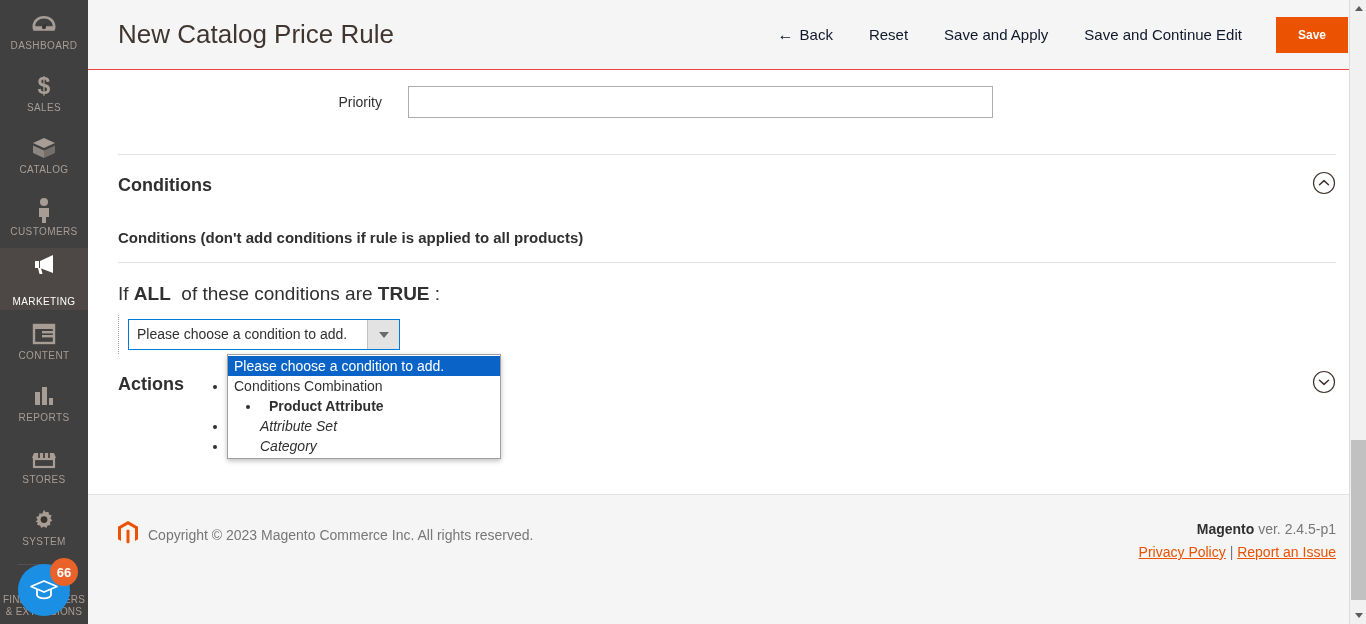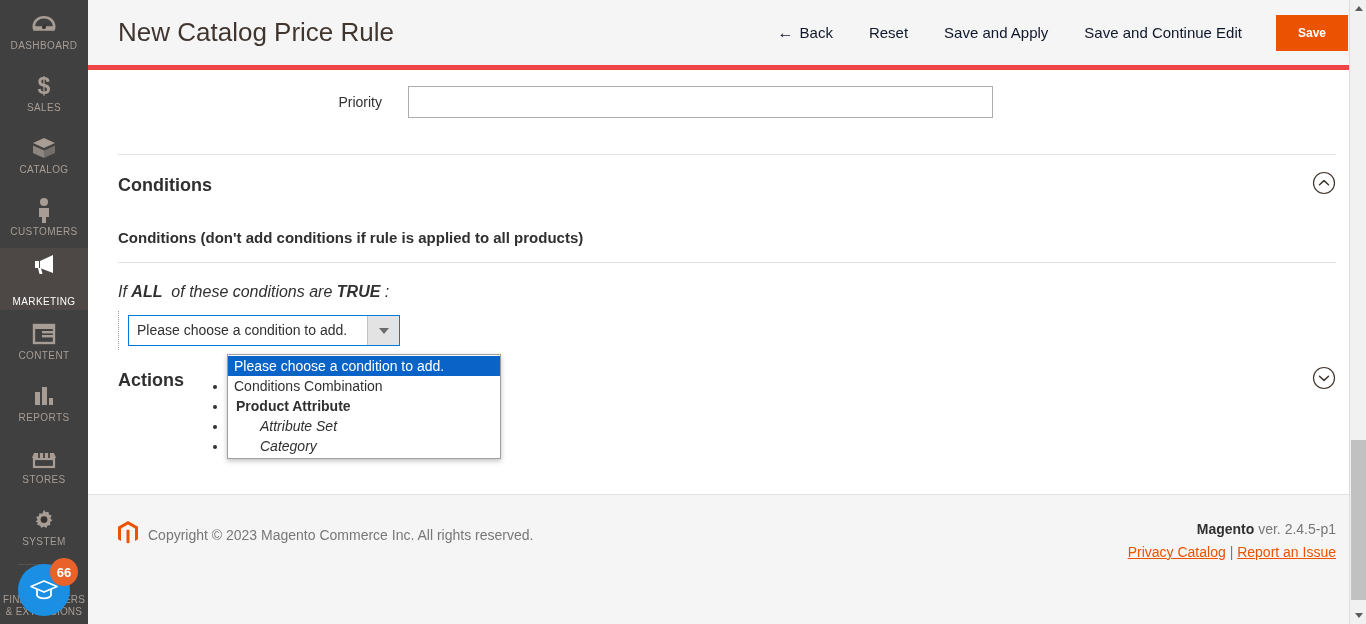--- a/index.html
+++ b/index.html
@@ -65,21 +65,21 @@
     font-size: 13px; font-weight: bold;
     display: flex; align-items: center; justify-content: center;
   }
 
   
   #main { flex: 1 1 auto; width: 1278px; height: 624px; position: relative; background: #fff; }
 
   
   #page-header {
     height: 70px; background: #f5f5f5;
-    border-bottom: 5px solid #ef4444;
+    border-bottom: 1px solid #ef4444;
     display: flex; align-items: center;
     padding: 0 18px 0 30px;
   }
   #page-title {
     font-size: 26px; color: #41362f; font-weight: normal;
     white-space: nowrap;
   }
   #header-actions {
     margin-left: auto; display: flex; align-items: center; gap: 0;
   }
@@ -120,21 +120,21 @@
   .section-title { font-size: 18px; color: #303030; font-weight: bold; }
   .section-toggle { margin-left: auto; }
 
   .sub-head {
     font-size: 15px; font-weight: bold; color: #303030;
     padding-top: 14px;
   }
   .sub-rule { height: 1px; background: #e3e3e3; margin-top: 16px; }
 
   #conditions-body { position: relative; padding-top: 20px; }
-  .cond-line { font-size: 16px; color: #303030; font-style: italic; }
+  .cond-line { font-size: 19px; color: #303030; }
   .cond-line b { font-weight: bold; color: #303030; }
   .cond-tree {
     border-left: 1px dotted #9b9b9b;
     margin-top: 10px; padding: 4px 0 4px 9px;
   }
 
   
   .select-shell {
     position: relative; display: inline-block;
     width: 272px; height: 31px;
@@ -165,21 +165,21 @@
     width: 274px;
     background: #fff; border: 1px solid #a0a0a0;
     box-shadow: 0 2px 5px rgba(0,0,0,.25);
     z-index: 40; padding: 1px 0 2px;
   }
   .opt {
     font-size: 14px; color: #303030; line-height: 20px;
     padding: 0 6px; white-space: nowrap; cursor: pointer;
   }
   .opt.selected { background: #0a64c8; color: #ffffff; }
-  .opt.group { font-weight: bold; padding-left: 8px; }
+  .opt.group { font-weight: bold; padding-left: 8px; margin-left: 33px; }
   .opt.child { padding-left: 32px; font-style: italic; }
 
   
   #actions-section { position: relative; }
 
   
   #footer {
     position: absolute; left: 0; bottom: 0;
     width: 1278px; height: 130px;
     background: #f5f5f5; border-top: 1px solid #e3e3e3;
@@ -432,21 +432,21 @@
         </span>
         <span id="copyright">Copyright © 2023 Magento Commerce Inc. All rights reserved.</span>
       </div>
 
       <div id="footer-right">
         <div id="version-line">
           <b>Magento</b>
           <span>ver. 2.4.5-p1</span>
         </div>
         <div id="footer-links">
-          <a>Privacy Catalog</a>
+          <a>Privacy Policy</a>
           <span>|</span>
           <a>Report an Issue</a>
         </div>
       </div>
     </footer>
 
     <div id="scrollbar">
       <div class="sb-arrow up">
         <span class="tri-up"></span>
       </div>

